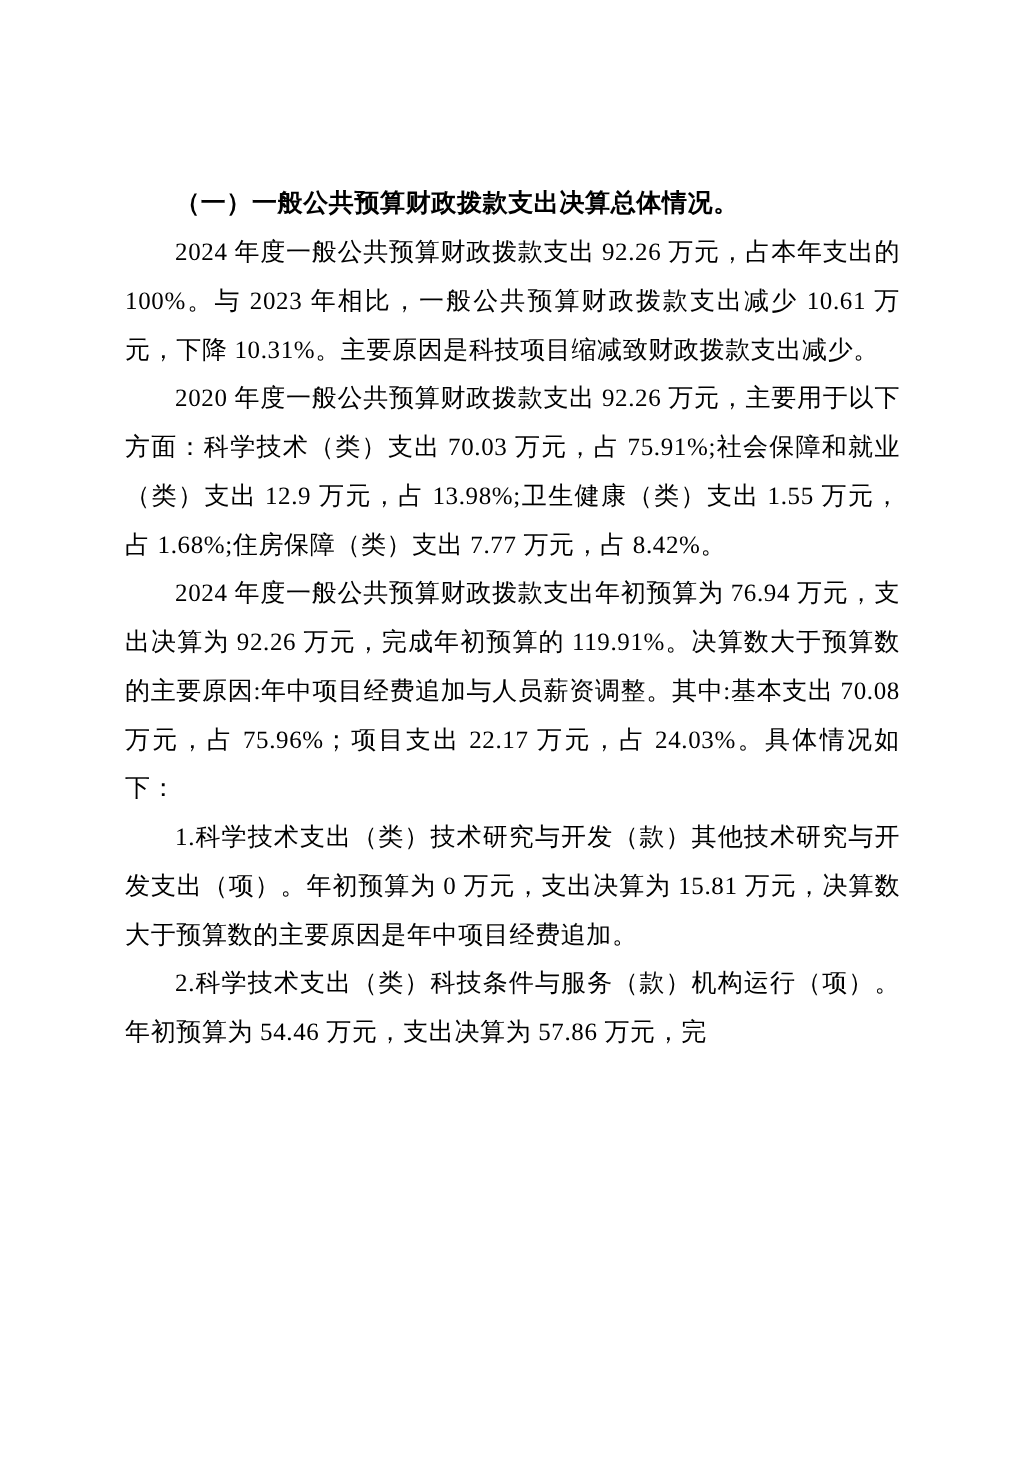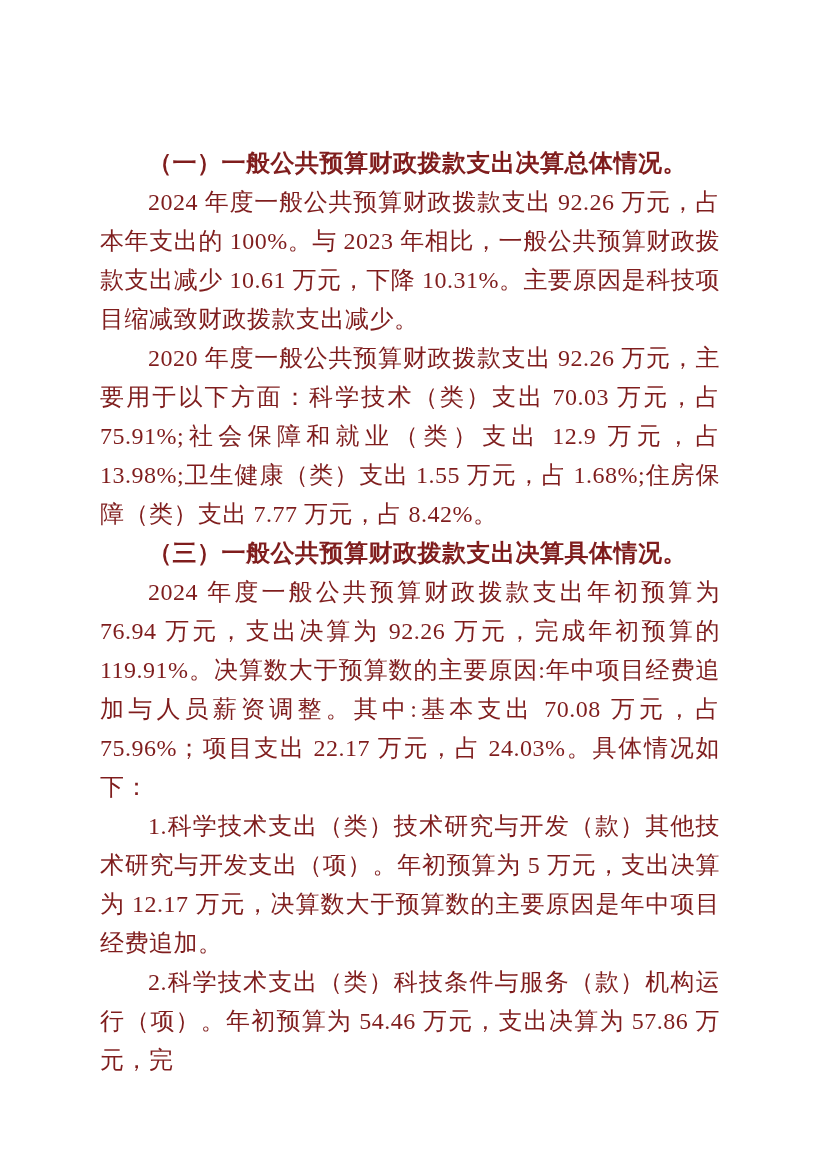--- a/index.html
+++ b/index.html
@@ -14,22 +14,22 @@
     font-family: "Liberation Serif", "DejaVu Serif", serif;
   }
   .page {
     box-sizing: border-box;
     width: 826px;
     height: 1169px;
     background: #ffffff;
     padding: 144px 106px 40px 100px;
   }
   .doc {
-    color: #7f1d1d;
-    font-size: 24px;
+    color: #000000;
+    font-size: 20px;
     line-height: 39px;
     letter-spacing: 0.5px;
     text-align: justify;
     text-justify: inter-ideograph;
   }
   .doc p {
     margin: 0;
     padding: 0;
     text-indent: 2em;
   }
@@ -46,22 +46,21 @@
 <div class="page">
   <div class="doc">
 
     <p class="heading">（一）一般公共预算财政拨款支出决算总体情况。</p>
 
     <p><span>2024 年度一般公共预算财政拨款支出 92.26 万元，占本年支出的 100%。与 2023 年相比，一般公共预算财政拨款支出减少 10.61 万元，下降 10.31%。主要原因是科技项目缩减致财政拨款支出减少。</span></p>
 
 
     <p><span>2020 年度一般公共预算财政拨款支出 92.26 万元，主要用于以下方面：</span><span class="b">科学技术（类）</span><span>支出 70.03 万元，占 75.91%;</span><span class="b">社会保障和就业（类）</span><span>支出 12.9 万元，占 13.98%;</span><span class="b">卫生健康（类）</span><span>支出 1.55 万元，占 1.68%;</span><span class="b">住房保障（类）</span><span>支出 7.77 万元，占 8.42%。</span></p>
 
-    <p class="heading">（三）一般公共预算财政拨款支出决算具体情况。</p>
 
     <p><span>2024 年度一般公共预算财政拨款支出年初预算为 76.94 万元，支出决算为 92.26 万元，完成年初预算的 119.91%。决算数大于预算数的主要原因:年中项目经费追加与人员薪资调整。其中:基本支出 70.08 万元，占 75.96%；项目支出 22.17 万元，占 24.03%。具体情况如下：</span></p>
 
-    <p><span class="b">1.科学技术支出（类）技术研究与开发（款）其他技术研究与开发支出（项）</span><span>。年初预算为 5 万元，支出决算为 12.17 万元，决算数大于预算数的主要原因是年中项目经费追加。</span></p>
+    <p><span class="b">1.科学技术支出（类）技术研究与开发（款）其他技术研究与开发支出（项）</span><span>。年初预算为 0 万元，支出决算为 15.81 万元，决算数大于预算数的主要原因是年中项目经费追加。</span></p>
 
     <p><span class="b">2.科学技术支出（类）科技条件与服务（款）机构运行（项）</span><span>。年初预算为 54.46 万元，支出决算为 57.86 万元，完</span></p>
 
   </div>
 </div>
 
 </body></html>

